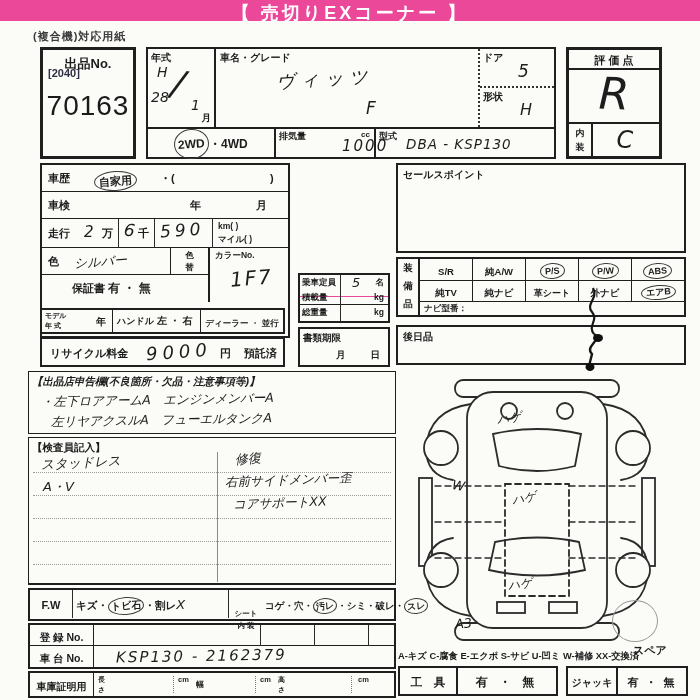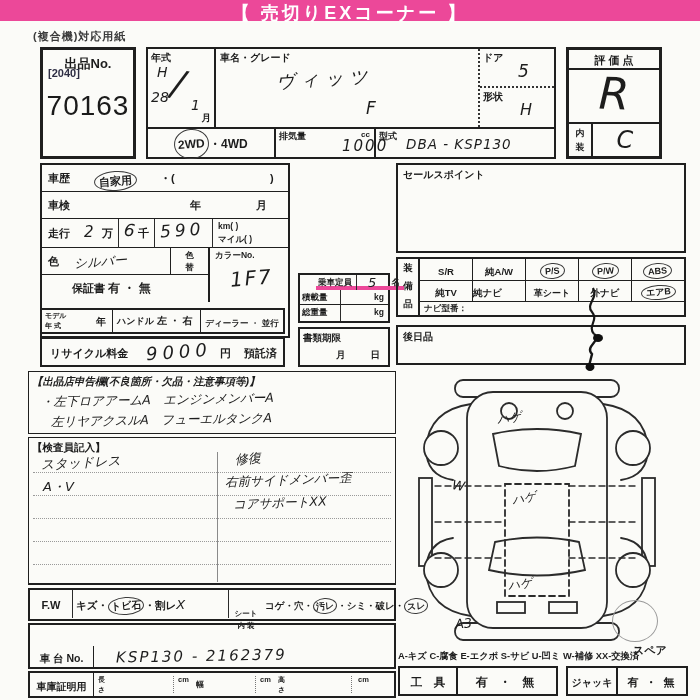--- a/index.html
+++ b/index.html
@@ -134,21 +134,21 @@
     </div>
 
     <div class="abs" style="left:0;top:110px;width:166px;height:27px;line-height:26px;">
       <span class="abs lbl" style="left:6px;font-size:11px;margin-left:24px;">保証書</span>
       <span class="abs lbl" style="left:66px;font-size:12px;">有 ・ 無</span>
     </div>
   </div>
 
 
   <div class="box" style="left:298px;top:273px;width:92px;height:50px;">
-    <div class="abs" style="left:16px;top:0;width:88px;height:15px;border-bottom:4px solid #ec4899;">
+    <div class="abs" style="left:0;top:0;width:88px;height:22px;border-bottom:1px solid #ec4899;">
       <span class="abs lbl" style="left:2px;top:2px;font-size:8.5px;">乗車定員</span>
       <span class="abs hw" style="left:52px;top:0;font-size:13px;">5</span>
       <span class="abs lbl" style="right:4px;top:2px;font-size:8.5px;">名</span>
       <span class="vline" style="left:40px;top:0;height:15px;border-left-width:1px;"></span>
     </div>
     <div class="abs" style="left:0;top:15px;width:88px;height:15px;border-bottom:1px solid #1f1f1f;">
       <span class="abs lbl" style="left:2px;top:2px;font-size:8.5px;">積載量</span>
       <span class="abs lbl" style="right:4px;top:2px;font-size:8.5px;">kg</span>
       <span class="vline" style="left:40px;top:0;height:15px;border-left-width:1px;"></span>
     </div>
@@ -177,21 +177,21 @@
     </div>
     <div class="abs" style="left:22px;top:0;width:264px;height:21px;display:flex;">
       <div style="flex:1;border-right:1.5px solid #1f1f1f;text-align:center;line-height:21px;"><span class="lbl" style="font-size:9.5px;">S/R</span></div>
       <div style="flex:1;border-right:1.5px solid #1f1f1f;text-align:center;line-height:21px;"><span class="lbl" style="font-size:9.5px;">純A/W</span></div>
       <div style="flex:1;border-right:1.5px solid #1f1f1f;text-align:center;line-height:20px;"><span class="circ lbl" style="font-size:9px;line-height:14px;">P/S</span></div>
       <div style="flex:1;border-right:1.5px solid #1f1f1f;text-align:center;line-height:20px;"><span class="circ lbl" style="font-size:9px;line-height:14px;">P/W</span></div>
       <div style="flex:1;text-align:center;line-height:20px;"><span class="circ lbl" style="font-size:9px;line-height:14px;">ABS</span></div>
     </div>
     <div class="abs" style="left:22px;top:21px;width:264px;height:21px;border-top:1.5px solid #1f1f1f;display:flex;">
       <div style="flex:1;border-right:1.5px solid #1f1f1f;text-align:center;line-height:19px;"><span class="lbl" style="font-size:9.5px;">純TV</span></div>
-      <div style="flex:1;border-right:1.5px solid #1f1f1f;text-align:left;line-height:19px;"><span class="lbl" style="font-size:9.5px;">純ナビ</span></div>
+      <div style="flex:1;border-right:1.5px solid #1f1f1f;text-align:center;line-height:19px;"><span class="lbl" style="font-size:9.5px;">純ナビ</span></div>
       <div style="flex:1;border-right:1.5px solid #1f1f1f;text-align:center;line-height:19px;"><span class="lbl" style="font-size:9px;">革シート</span></div>
       <div style="flex:1;border-right:1.5px solid #1f1f1f;text-align:center;line-height:19px;"><span class="lbl" style="font-size:9.5px;">外ナビ</span></div>
       <div style="flex:1;text-align:center;line-height:18px;"><span class="circ lbl" style="font-size:9px;line-height:13px;">エアB</span></div>
     </div>
     <div class="abs" style="left:22px;top:42px;width:264px;height:14px;border-top:1.5px solid #1f1f1f;">
       <span class="abs lbl" style="left:4px;top:1px;font-size:8.5px;">ナビ型番：</span>
     </div>
   </div>
 
   <div class="box" style="left:396px;top:325px;width:290px;height:40px;">
@@ -260,20 +260,28 @@
     <div class="abs" style="left:198px;top:0;width:36px;height:28px;text-align:center;">
       <div class="lbl" style="font-size:7.5px;line-height:13px;margin-top:17px;">シート</div>
       <div class="lbl" style="font-size:7.5px;line-height:11px;">内 装</div>
     </div>
     <div class="abs nowrap" style="left:235px;top:0;width:128px;height:28px;line-height:27px;">
       <span class="lbl" style="font-size:9.5px;">コゲ・穴・</span><span class="circ lbl" style="font-size:9px;line-height:14px;padding:0 2px;">汚レ</span><span class="lbl" style="font-size:9.5px;">・シミ・破レ・</span><span class="circ lbl" style="font-size:9px;line-height:14px;padding:0 2px;">スレ</span>
     </div>
   </div>
 
   <div class="box" style="left:28px;top:623px;width:368px;height:46px;">
+    <div class="abs" style="left:0;top:0;width:364px;height:21px;border-bottom:1.5px solid #1f1f1f;">
+      <div class="abs" style="left:0;top:0;width:64px;height:21px;border-right:1.5px solid #1f1f1f;text-align:center;line-height:21px;">
+        <span class="lbl" style="font-size:10.5px;">登 録 No.</span>
+      </div>
+      <span class="vline" style="left:230px;top:0;height:21px;border-left-width:1px;"></span>
+      <span class="vline" style="left:284px;top:0;height:21px;border-left-width:1px;"></span>
+      <span class="vline" style="left:338px;top:0;height:21px;border-left-width:1px;"></span>
+    </div>
     <div class="abs" style="left:0;top:21px;width:364px;height:21px;">
       <div class="abs" style="left:0;top:0;width:64px;height:21px;border-right:1.5px solid #1f1f1f;text-align:center;line-height:21px;">
         <span class="lbl" style="font-size:10.5px;">車 台 No.</span>
       </div>
       <span class="abs hw" style="left:86px;top:1px;font-size:15px;letter-spacing:2px;transform:rotate(-1deg);">KSP130 - 2162379</span>
     </div>
   </div>
 
   <div class="box" style="left:28px;top:671px;width:368px;height:27px;">
     <div class="abs" style="left:0;top:0;width:64px;height:23px;border-right:1.5px solid #1f1f1f;text-align:center;line-height:23px;">

